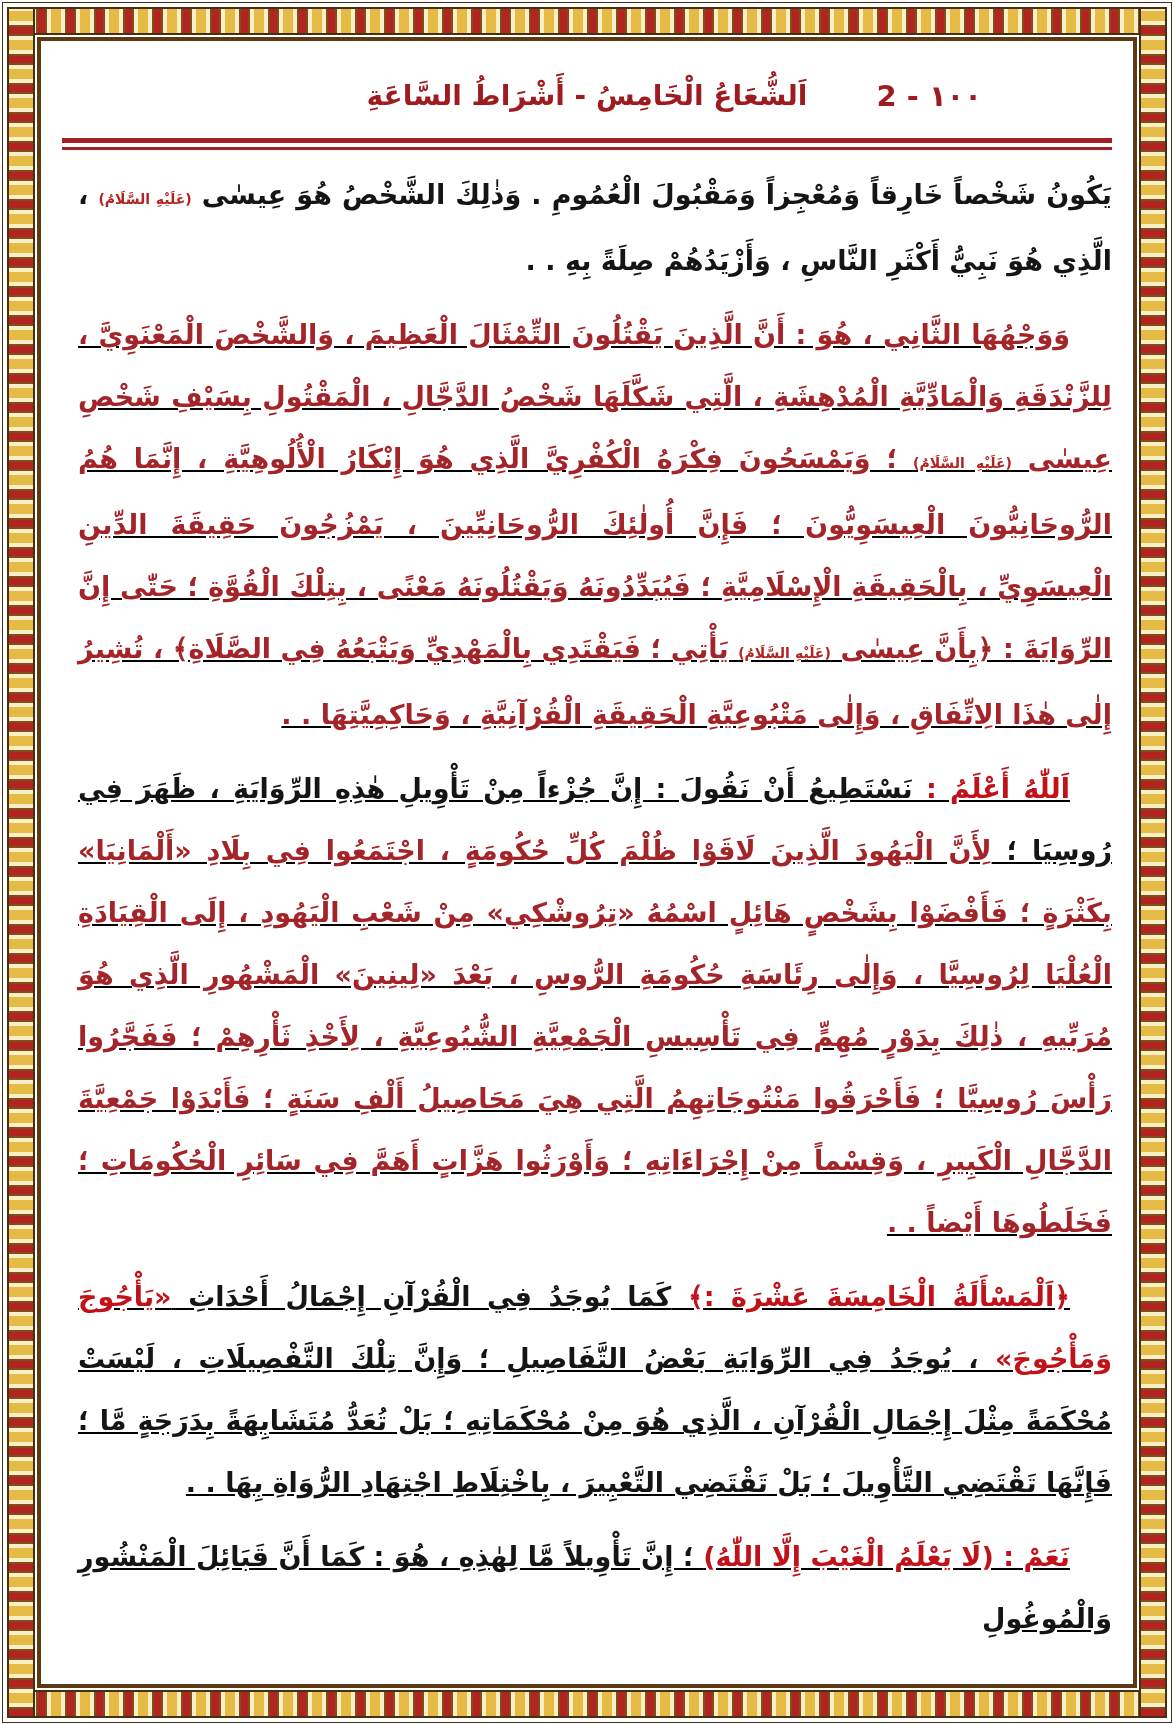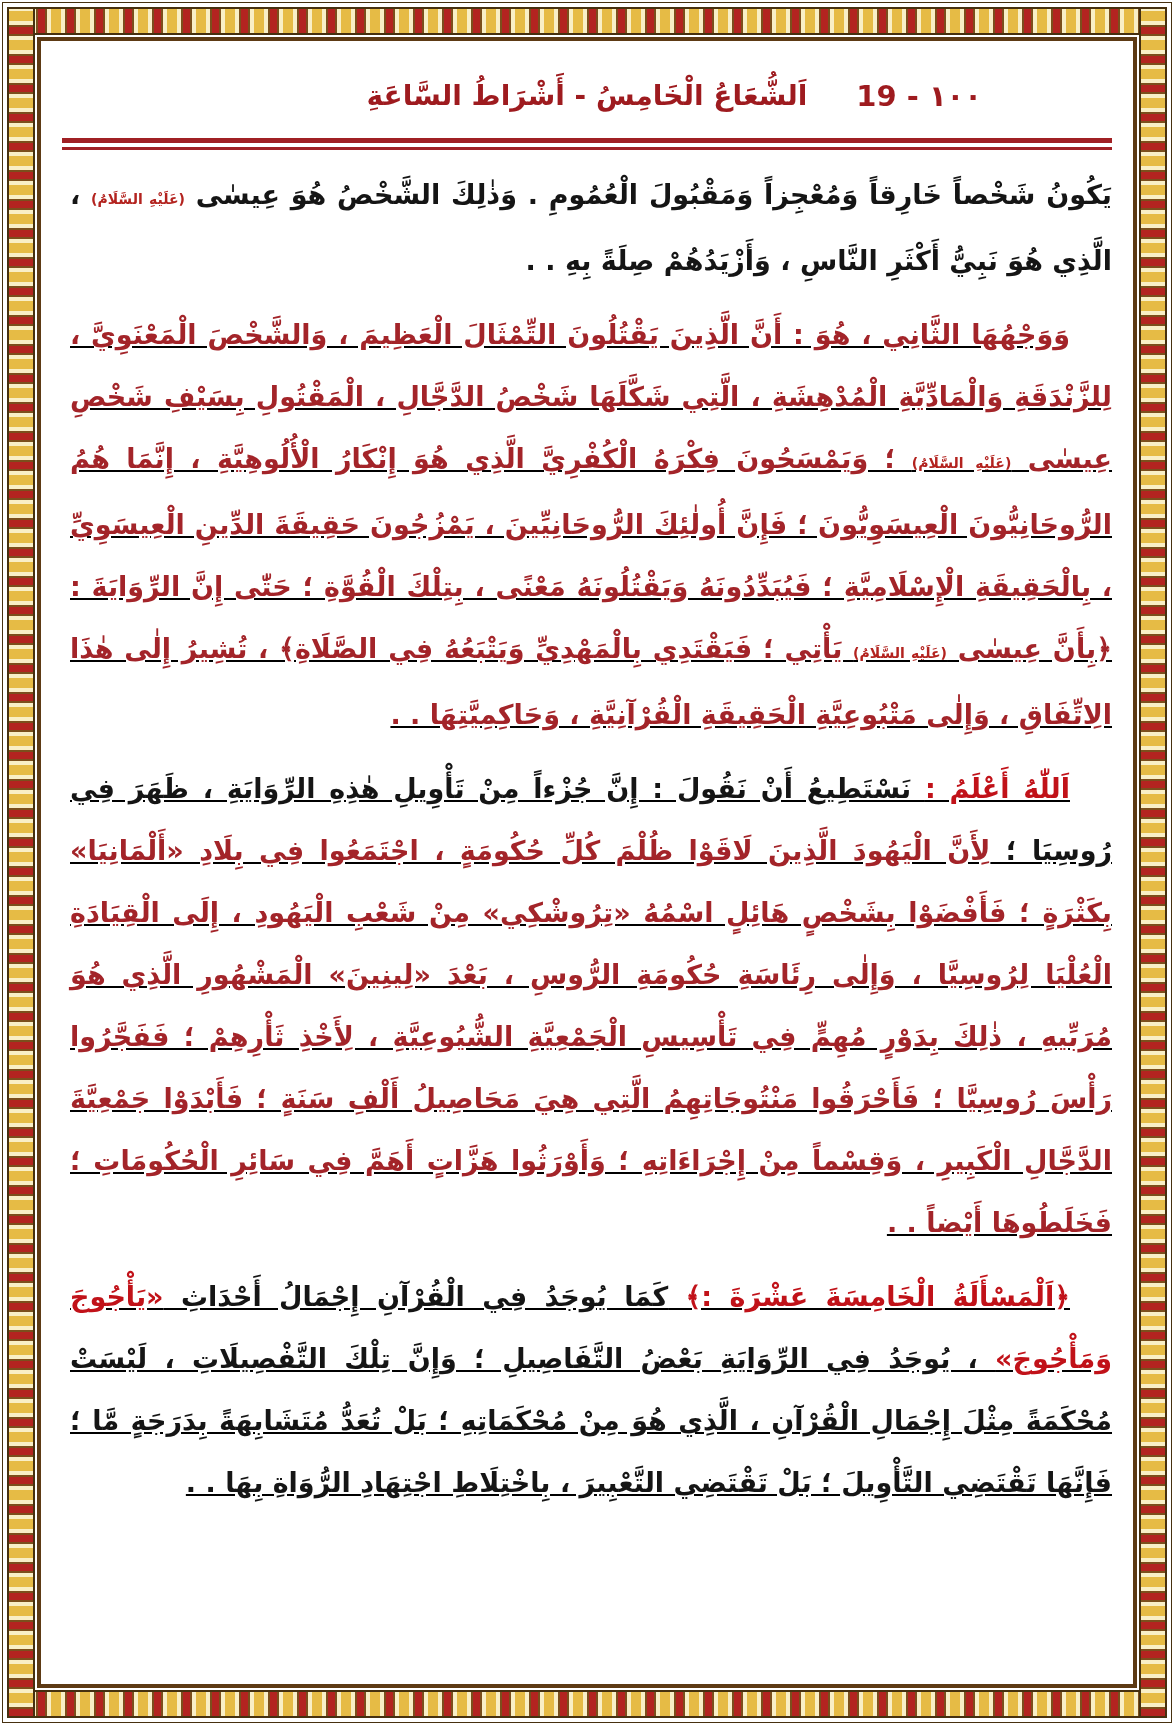--- a/index.html
+++ b/index.html
@@ -59,46 +59,47 @@
     border-bottom:3px solid #a02024;
   }
   .body-text{
     margin-top:14px;
     font-size:27px;
     font-weight:bold;
     line-height:62px;
     text-align:justify;
     text-justify:inter-word;
   }
-  .para{margin:0 0 12px 8px;}
+  .para{margin:0 0 12px 16px;}
   .para.indent{text-indent:42px;text-decoration:underline;}
   .seg-black{color:#151515;}
   .seg-maroon{color:#a32429;}
   .seg-bright{color:#c11219;}
   .seg-hon{color:#b3231f;font-size:0.52em;font-weight:bold;}
 </style>
 </head>
 <body>
 
 <div class="page">
 
   <div class="outer-line"></div>
   <div class="band band-top"></div>
   <div class="band band-bottom"></div>
   <div class="band band-left"></div>
   <div class="band band-right"></div>
   <div class="inner-frame"></div>
 
   <div class="content">
     <div class="header-row">
-      <div class="page-numbers">١٠٠ - 19</div>
+      <div class="page-numbers">١٠٠ - 2</div>
       <div class="page-title">اَلشُّعَاعُ الْخَامِسُ - أَشْرَاطُ السَّاعَةِ</div>
     </div>
     <div class="rule"></div>
     <div class="body-text" id="body-text">
         <p class="para"><span class="seg-black">يَكُونُ شَخْصاً خَارِقاً وَمُعْجِزاً وَمَقْبُولَ الْعُمُومِ . وَذٰلِكَ الشَّخْصُ هُوَ عِيسٰى </span><span class="seg-hon">(عَلَيْهِ السَّلَامُ)</span><span class="seg-black"> ، الَّذِي هُوَ نَبِيُّ أَكْثَرِ النَّاسِ ، وَأَزْيَدُهُمْ صِلَةً بِهِ . .</span></p>
         <p class="para indent"><span class="seg-maroon">وَوَجْهُهَا الثَّانِي ، هُوَ : أَنَّ الَّذِينَ يَقْتُلُونَ التِّمْثَالَ الْعَظِيمَ ، وَالشَّخْصَ الْمَعْنَوِيَّ ، لِلزَّنْدَقَةِ وَالْمَادِّيَّةِ الْمُدْهِشَةِ ، الَّتِي شَكَّلَهَا شَخْصُ الدَّجَّالِ ، الْمَقْتُولِ بِسَيْفِ شَخْصِ عِيسٰى </span><span class="seg-hon">(عَلَيْهِ السَّلَامُ)</span><span class="seg-maroon"> ؛ وَيَمْسَحُونَ فِكْرَهُ الْكُفْرِيَّ الَّذِي هُوَ إِنْكَارُ الْأُلُوهِيَّةِ ، إِنَّمَا هُمُ الرُّوحَانِيُّونَ الْعِيسَوِيُّونَ ؛ فَإِنَّ أُولٰئِكَ الرُّوحَانِيِّينَ ، يَمْزُجُونَ حَقِيقَةَ الدِّينِ الْعِيسَوِيِّ ، بِالْحَقِيقَةِ الْإِسْلَامِيَّةِ ؛ فَيُبَدِّدُونَهُ وَيَقْتُلُونَهُ مَعْنًى ، بِتِلْكَ الْقُوَّةِ ؛ حَتّٰى إِنَّ الرِّوَايَةَ : ﴿بِأَنَّ عِيسٰى </span><span class="seg-hon">(عَلَيْهِ السَّلَامُ)</span><span class="seg-maroon"> يَأْتِي ؛ فَيَقْتَدِي بِالْمَهْدِيِّ وَيَتْبَعُهُ فِي الصَّلَاةِ﴾ ، تُشِيرُ إِلٰى هٰذَا الِاتِّفَاقِ ، وَإِلٰى مَتْبُوعِيَّةِ الْحَقِيقَةِ الْقُرْآنِيَّةِ ، وَحَاكِمِيَّتِهَا . .</span></p>
         <p class="para indent"><span class="seg-bright">اَللّٰهُ أَعْلَمُ :</span><span class="seg-black"> نَسْتَطِيعُ أَنْ نَقُولَ : إِنَّ جُزْءاً مِنْ تَأْوِيلِ هٰذِهِ الرِّوَايَةِ ، ظَهَرَ فِي رُوسِيَا ؛ </span><span class="seg-maroon">لِأَنَّ الْيَهُودَ الَّذِينَ لَاقَوْا ظُلْمَ كُلِّ حُكُومَةٍ ، اجْتَمَعُوا فِي بِلَادِ «أَلْمَانِيَا» بِكَثْرَةٍ ؛ فَأَفْضَوْا بِشَخْصٍ هَائِلٍ اسْمُهُ «تِرُوشْكِي» مِنْ شَعْبِ الْيَهُودِ ، إِلَى الْقِيَادَةِ الْعُلْيَا لِرُوسِيَّا ، وَإِلٰى رِئَاسَةِ حُكُومَةِ الرُّوسِ ، بَعْدَ «لِينِينَ» الْمَشْهُورِ الَّذِي هُوَ مُرَبِّيهِ ، ذٰلِكَ بِدَوْرٍ مُهِمٍّ فِي تَأْسِيسِ الْجَمْعِيَّةِ الشُّيُوعِيَّةِ ، لِأَخْذِ ثَأْرِهِمْ ؛ فَفَجَّرُوا رَأْسَ رُوسِيَّا ؛ فَأَحْرَقُوا مَنْتُوجَاتِهِمُ الَّتِي هِيَ مَحَاصِيلُ أَلْفِ سَنَةٍ ؛ فَأَبْدَوْا جَمْعِيَّةَ الدَّجَّالِ الْكَبِيرِ ، وَقِسْماً مِنْ إِجْرَاءَاتِهِ ؛ وَأَوْرَثُوا هَزَّاتٍ أَهَمَّ فِي سَائِرِ الْحُكُومَاتِ ؛ فَخَلَطُوهَا أَيْضاً . .</span></p>
         <p class="para indent"><span class="seg-bright">﴿اَلْمَسْأَلَةُ الْخَامِسَةَ عَشْرَةَ :﴾ </span><span class="seg-black">كَمَا يُوجَدُ فِي الْقُرْآنِ إِجْمَالُ أَحْدَاثِ </span><span class="seg-bright">«يَأْجُوجَ وَمَأْجُوجَ»</span><span class="seg-black"> ، يُوجَدُ فِي الرِّوَايَةِ بَعْضُ التَّفَاصِيلِ ؛ وَإِنَّ تِلْكَ التَّفْصِيلَاتِ ، لَيْسَتْ مُحْكَمَةً مِثْلَ إِجْمَالِ الْقُرْآنِ ، الَّذِي هُوَ مِنْ مُحْكَمَاتِهِ ؛ بَلْ تُعَدُّ مُتَشَابِهَةً بِدَرَجَةٍ مَّا ؛ فَإِنَّهَا تَقْتَضِي التَّأْوِيلَ ؛ بَلْ تَقْتَضِي التَّعْبِيرَ ، بِاخْتِلَاطِ اجْتِهَادِ الرُّوَاةِ بِهَا . .</span></p>
+        <p class="para indent"><span class="seg-bright">نَعَمْ : (لَا يَعْلَمُ الْغَيْبَ إِلَّا اللّٰهُ)</span><span class="seg-black"> ؛ إِنَّ تَأْوِيلاً مَّا لِهٰذِهِ ، هُوَ : كَمَا أَنَّ قَبَائِلَ الْمَنْشُورِ وَالْمُوغُولِ</span></p>
       </div>
   </div>
 
 </div>
 
 </body></html>

